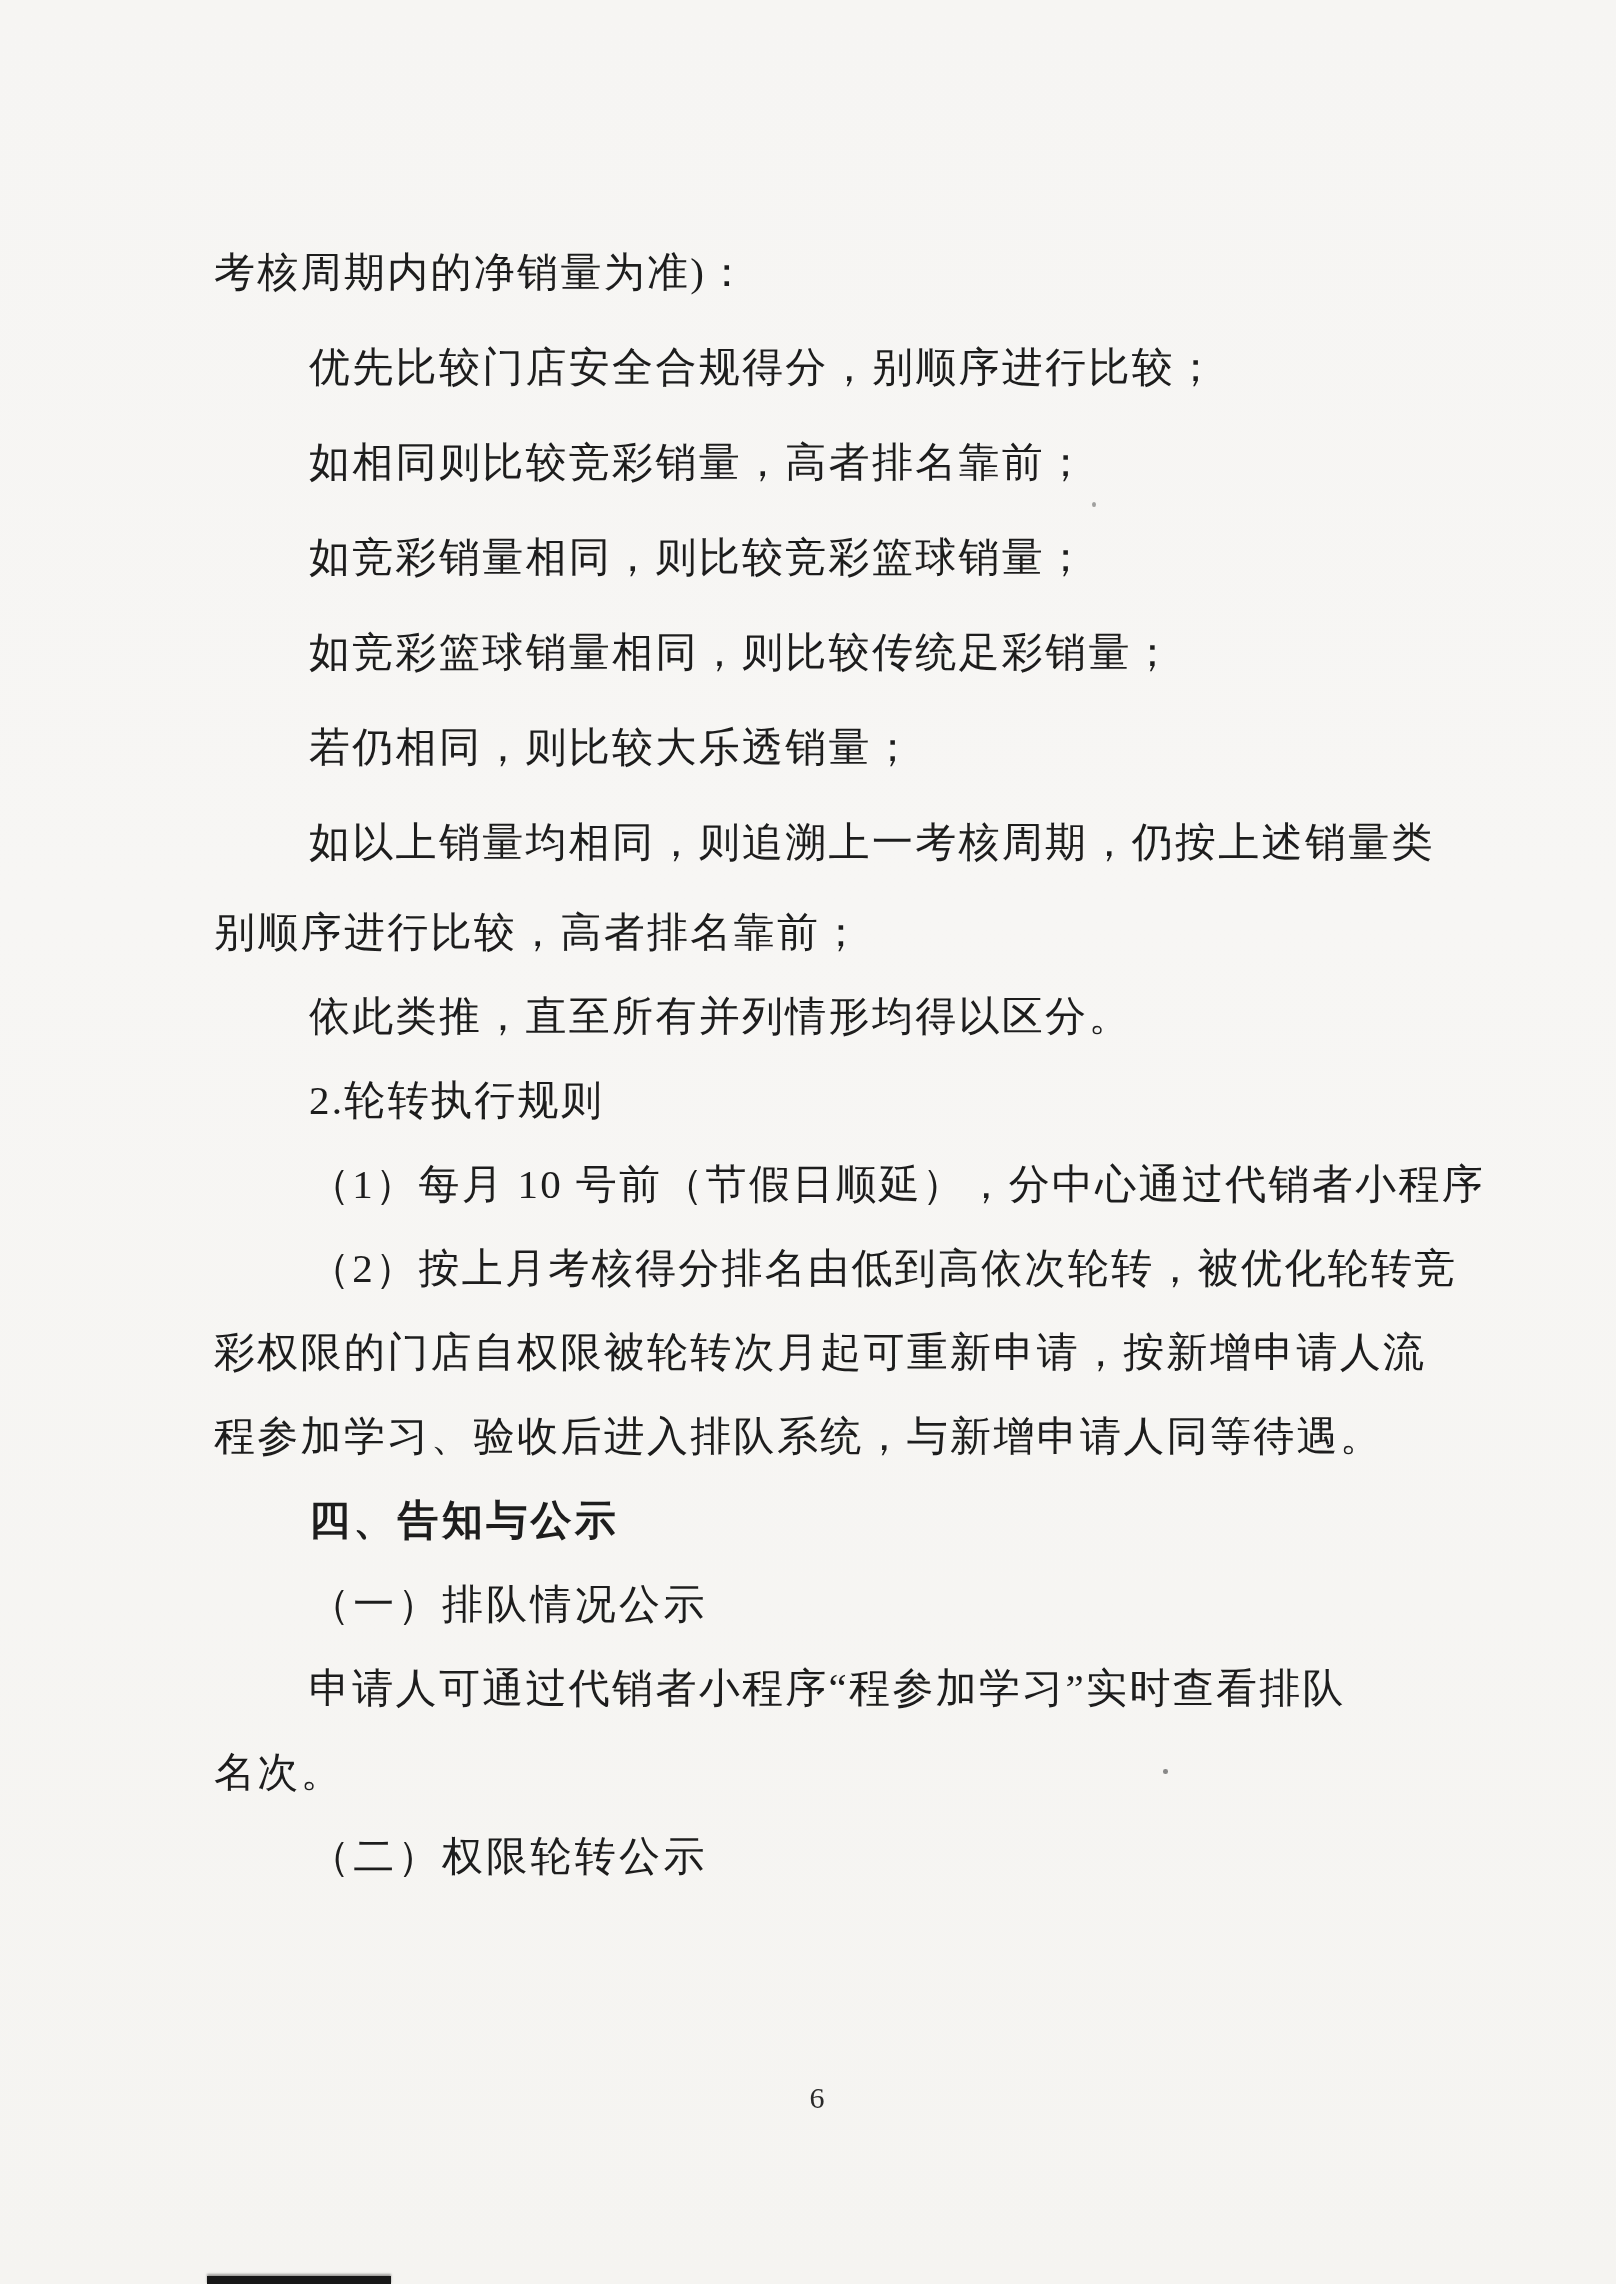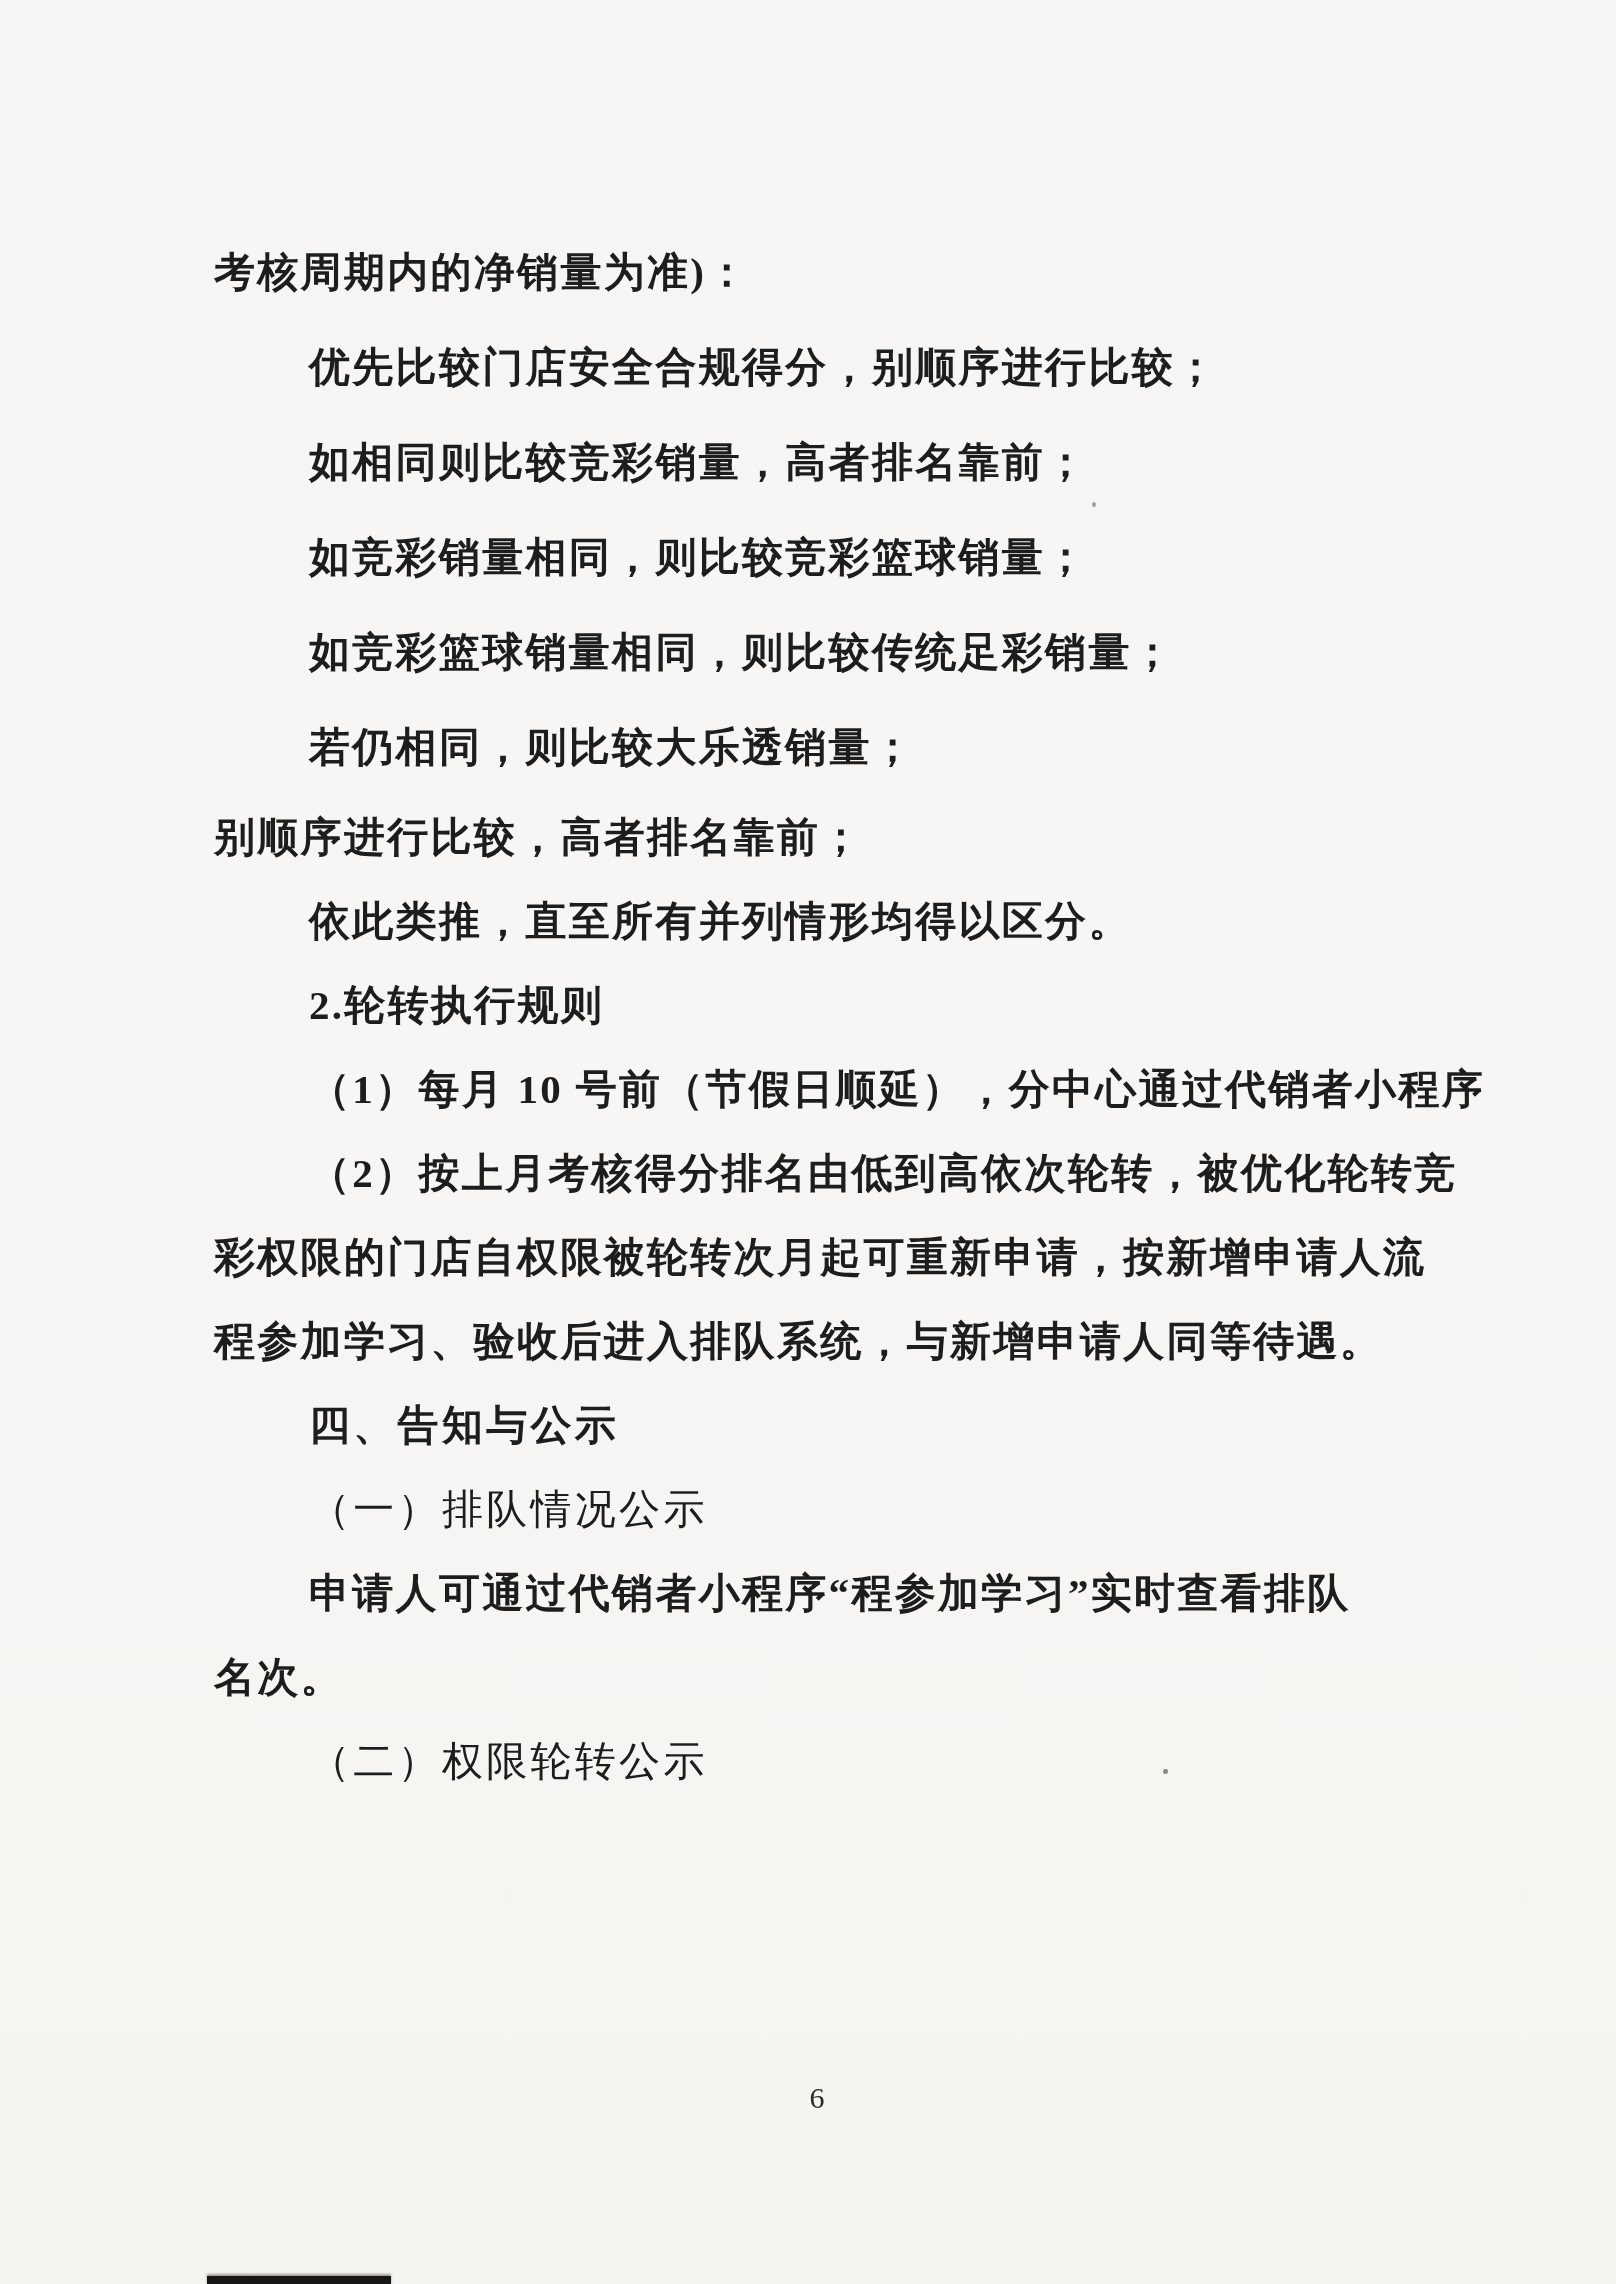--- a/index.html
+++ b/index.html
@@ -16,21 +16,21 @@
   .text-block{
     position:absolute;
     left:214px;
     top:225px;
     width:1236px;
   }
   .line{
     white-space:nowrap;
     font-size:41px;
     letter-spacing:2.3px;
-    font-weight:700;
+    font-weight:400;
   }
   .line-a{height:95px;line-height:95px;}
   .line-b{height:84px;line-height:84px;}
   .indent{padding-left:95px;}
   .h-bold{
     font-family:Liberation Sans, sans-serif;
     font-weight:700;
     letter-spacing:3.3px;
   }
   .h-kai{
@@ -70,20 +70,21 @@
 
 <div class="page">
 
   <main class="text-block">
     <div class="line line-a">考核周期内的净销量为准)：</div>
     <div class="line line-a indent">优先比较门店安全合规得分，别顺序进行比较；</div>
     <div class="line line-a indent">如相同则比较竞彩销量，高者排名靠前；</div>
     <div class="line line-a indent">如竞彩销量相同，则比较竞彩篮球销量；</div>
     <div class="line line-a indent">如竞彩篮球销量相同，则比较传统足彩销量；</div>
     <div class="line line-a indent">若仍相同，则比较大乐透销量；</div>
+    <div class="line line-a indent">如以上销量均相同，则追溯上一考核周期，仍按上述销量类</div>
     <div class="line line-b">别顺序进行比较，高者排名靠前；</div>
     <div class="line line-b indent">依此类推，直至所有并列情形均得以区分。</div>
     <div class="line line-b indent">2.轮转执行规则</div>
     <div class="line line-b indent">（1）每月 10 号前（节假日顺延），分中心通过代销者小程序</div>
     <div class="line line-b indent">（2）按上月考核得分排名由低到高依次轮转，被优化轮转竞</div>
     <div class="line line-b">彩权限的门店自权限被轮转次月起可重新申请，按新增申请人流</div>
     <div class="line line-b">程参加学习、验收后进入排队系统，与新增申请人同等待遇。</div>
     <div class="line line-b indent h-bold">四、告知与公示</div>
     <div class="line line-b indent h-kai">（一）排队情况公示</div>
     <div class="line line-b indent">申请人可通过代销者小程序“程参加学习”实时查看排队</div>

